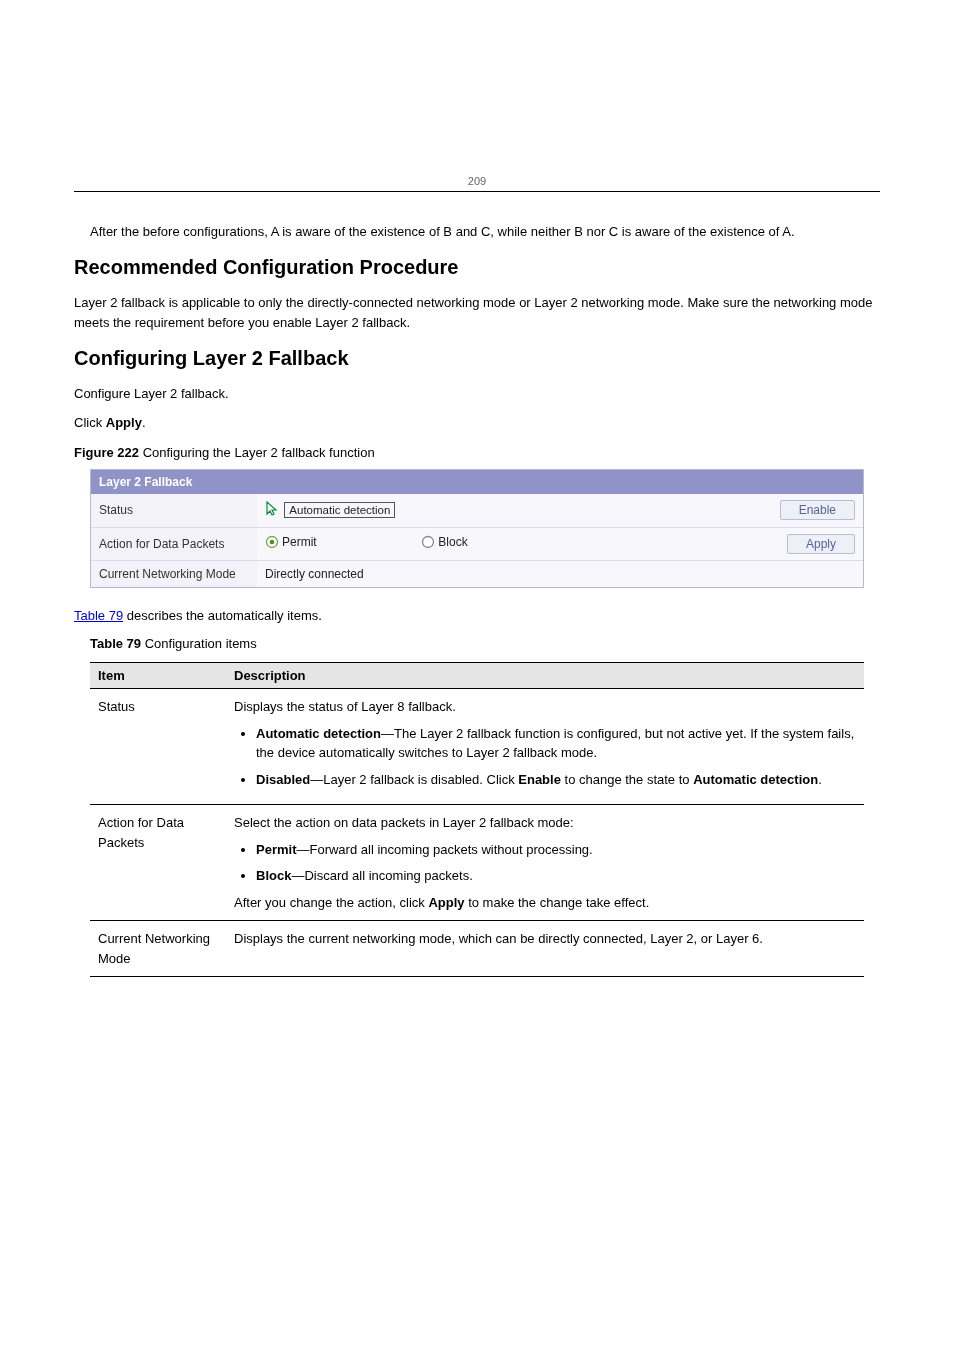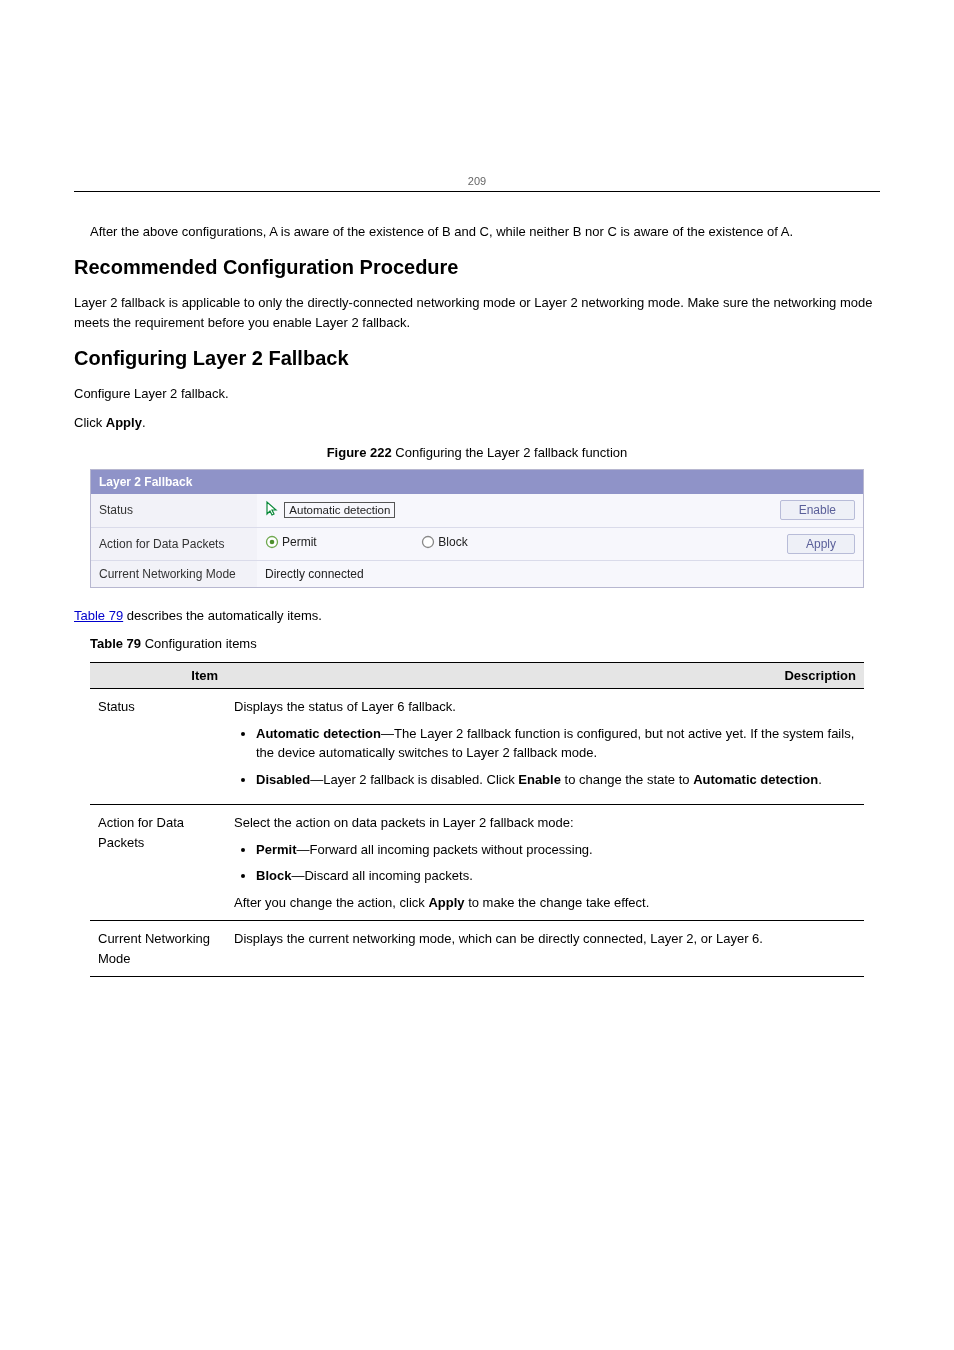--- a/index.html
+++ b/index.html
@@ -42,21 +42,20 @@
   }
   .link {
     color: #0000CC;
     text-decoration: underline;
   }
   .bold {
     font-weight: bold;
   }
   .figcap {
     margin: 10px 0 6px;
-    text-align: center;
   }
   .figcap .figlabel {
     font-weight: bold;
   }
   .fig {
     margin: 6px 16px 18px;
   }
   .fig-panel {
     border: 1px solid #b7b7d0;
     font-family: Arial, sans-serif;
@@ -118,21 +117,21 @@
     margin-right: 3px;
   }
   .data-table {
     width: 100%;
     border-collapse: collapse;
     margin: 4px 16px 0;
     box-sizing: border-box;
     width: calc(100% - 32px);
   }
   .data-table th {
-    text-align: right;
+    text-align: left;
     font-weight: bold;
     background: #e5e5e5;
     border-top: 1px solid #000;
     border-bottom: 1px solid #000;
     padding: 5px 8px;
     font-size: 13px;
   }
   .data-table td {
     border-bottom: 1px solid #000;
     padding: 8px;
@@ -155,21 +154,21 @@
   }
 </style>
 </head>
 <body>
 
 <div class="page">
   <div class="top-spacer"></div>
   <div class="page-number-top">209</div>
   <div class="top-rule"></div>
 
-  <p class="indent">After the above configurations, A is aware of the existence of B and C, while neither B nor C is aware of the existence of A.</p>
+  <p class="indent">After the before configurations, A is aware of the existence of B and C, while neither B nor C is aware of the existence of A.</p>
 
   <h2>Recommended Configuration Procedure</h2>
   <p>Layer 2 fallback is applicable to only the directly-connected networking mode or Layer 2 networking mode. Make sure the networking mode meets the requirement before you enable Layer 2 fallback.</p>
 
   <h2>Configuring Layer 2 Fallback</h2>
 
   <p>Configure Layer 2 fallback.</p>
   <p>
     <span>Click </span><span class="bold">Apply</span><span>.</span>
   </p>
@@ -240,21 +239,21 @@
 
   <table class="data-table">
     <tbody>
         <tr>
       <th>Item</th>
       <th>Description</th>
     </tr>
     <tr>
       <td class="itemcol">Status</td>
       <td>
-        <div>Displays the status of Layer 6 fallback.</div>
+        <div>Displays the status of Layer 8 fallback.</div>
         <ul>
           <li><span class="bold">Automatic detection</span><span>—The Layer 2 fallback function is configured, but not active yet. If the system fails, the device automatically switches to Layer 2 fallback mode.</span></li>
           <li><span class="bold">Disabled</span><span>—Layer 2 fallback is disabled. Click </span><span class="bold">Enable</span><span> to change the state to </span><span class="bold">Automatic detection</span><span>.</span></li>
         </ul>
       </td>
     </tr>
     <tr>
       <td class="itemcol">Action for Data Packets</td>
       <td>
         <div>Select the action on data packets in Layer 2 fallback mode:</div>

